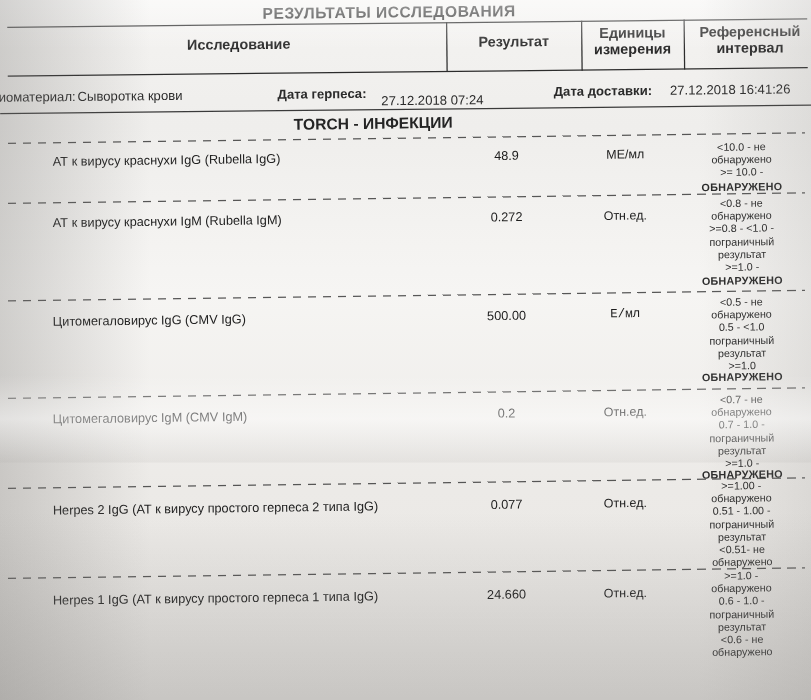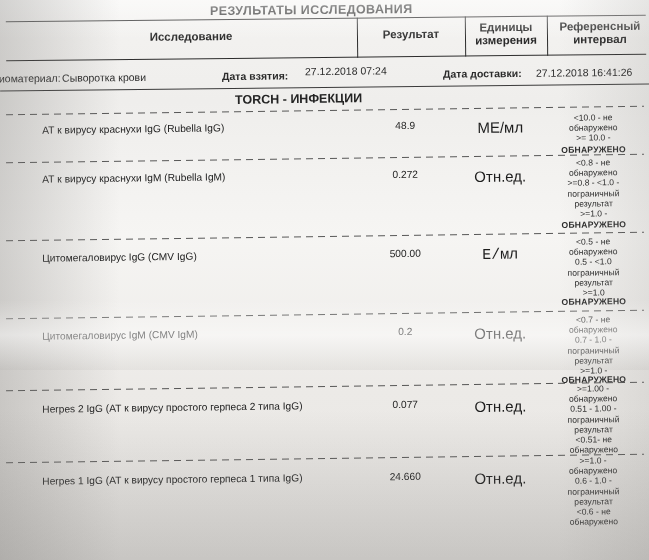--- a/index.html
+++ b/index.html
@@ -121,21 +121,21 @@
   }
   .info-text {
     position: absolute;
     font-size: 10.5px;
     color: #2b2b2b;
     white-space: nowrap;
   }
   .info-biomat-label { left: -8px; top: 7px; font-weight: normal; }
   .info-biomat-value { left: 62px; top: 7px; }
   .info-taken-label { left: 222px; top: 7px; font-weight: bold; }
-  .info-taken-value { left: 305px; top: 3px; text-align: right; }
+  .info-taken-value { left: 305px; top: 13px; text-align: right; }
   .info-deliv-label { left: 443px; top: 7px; font-weight: bold; }
   .info-deliv-value { left: 536px; top: 7px; }
 
   
   .section-title {
     position: absolute;
     left: 235px;
     top: 92px;
     font-size: 12.5px;
     font-weight: bold;
@@ -171,21 +171,21 @@
     width: 100px;
     text-align: center;
     font-size: 10.2px;
     color: #1d1d1d;
   }
   .row-units {
     position: absolute;
     left: 462px;
     width: 76px;
     text-align: center;
-    font-size: 15px;
+    font-size: 10px;
     color: #1d1d1d;
   }
   .row-ref {
     position: absolute;
     left: 541px;
     width: 104px;
     text-align: center;
     font-size: 8.6px;
     line-height: 10.2px;
     color: #2a2a2a;
@@ -214,21 +214,21 @@
       <div class="hdr-cell hdr-c2">Результат</div>
       <div class="hdr-cell hdr-c3" style="white-space: pre-line;">Единицы
 измерения</div>
       <div class="hdr-cell hdr-c4" style="white-space: pre-line;">Референсный
 интервал</div>
     </div>
 
     <div class="info">
       <div class="info-text info-biomat-label">Биоматериал:</div>
       <div class="info-text info-biomat-value">Сыворотка крови</div>
-      <div class="info-text info-taken-label">Дата взятия:</div>
+      <div class="info-text info-taken-label">Дата герпеса:</div>
       <div class="info-text info-taken-value">27.12.2018 07:24</div>
       <div class="info-text info-deliv-label">Дата доставки:</div>
       <div class="info-text info-deliv-value">27.12.2018 16:41:26</div>
       <div class="info-rule"></div>
     </div>
 
     <div class="section-title">TORCH - ИНФЕКЦИИ</div>
 
     <div class="row" style="top: 110px; transform: rotate(-0.75deg);">
       <div class="row-rule"></div>

